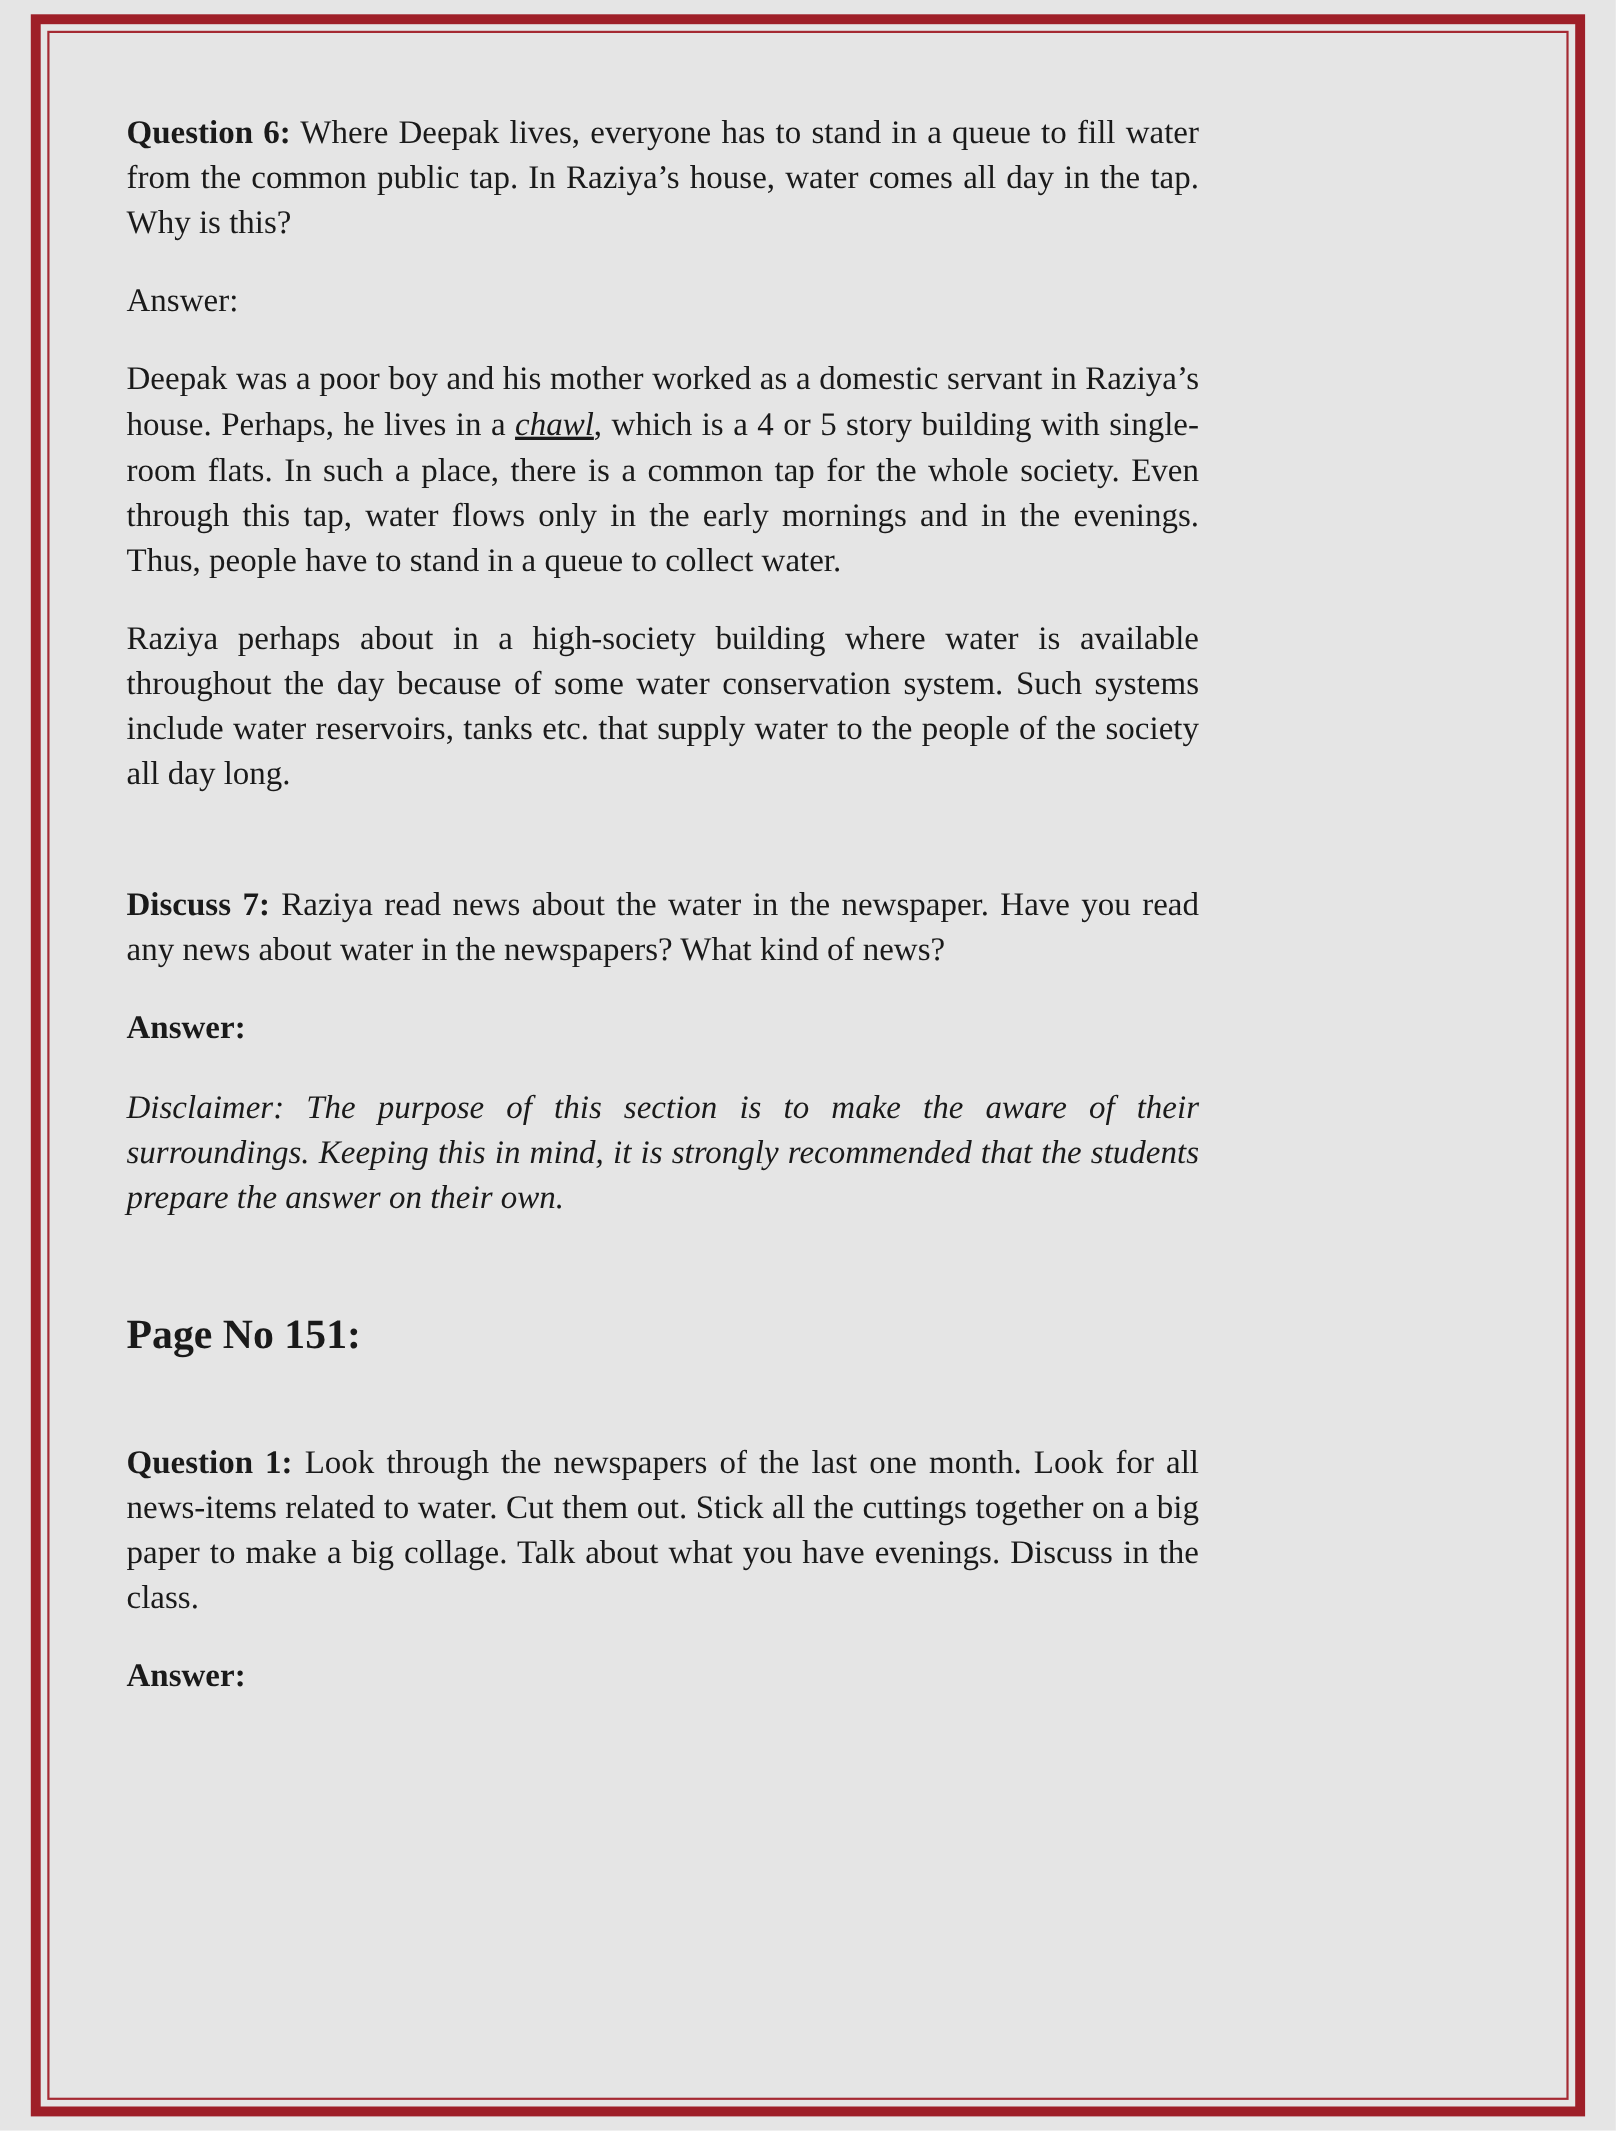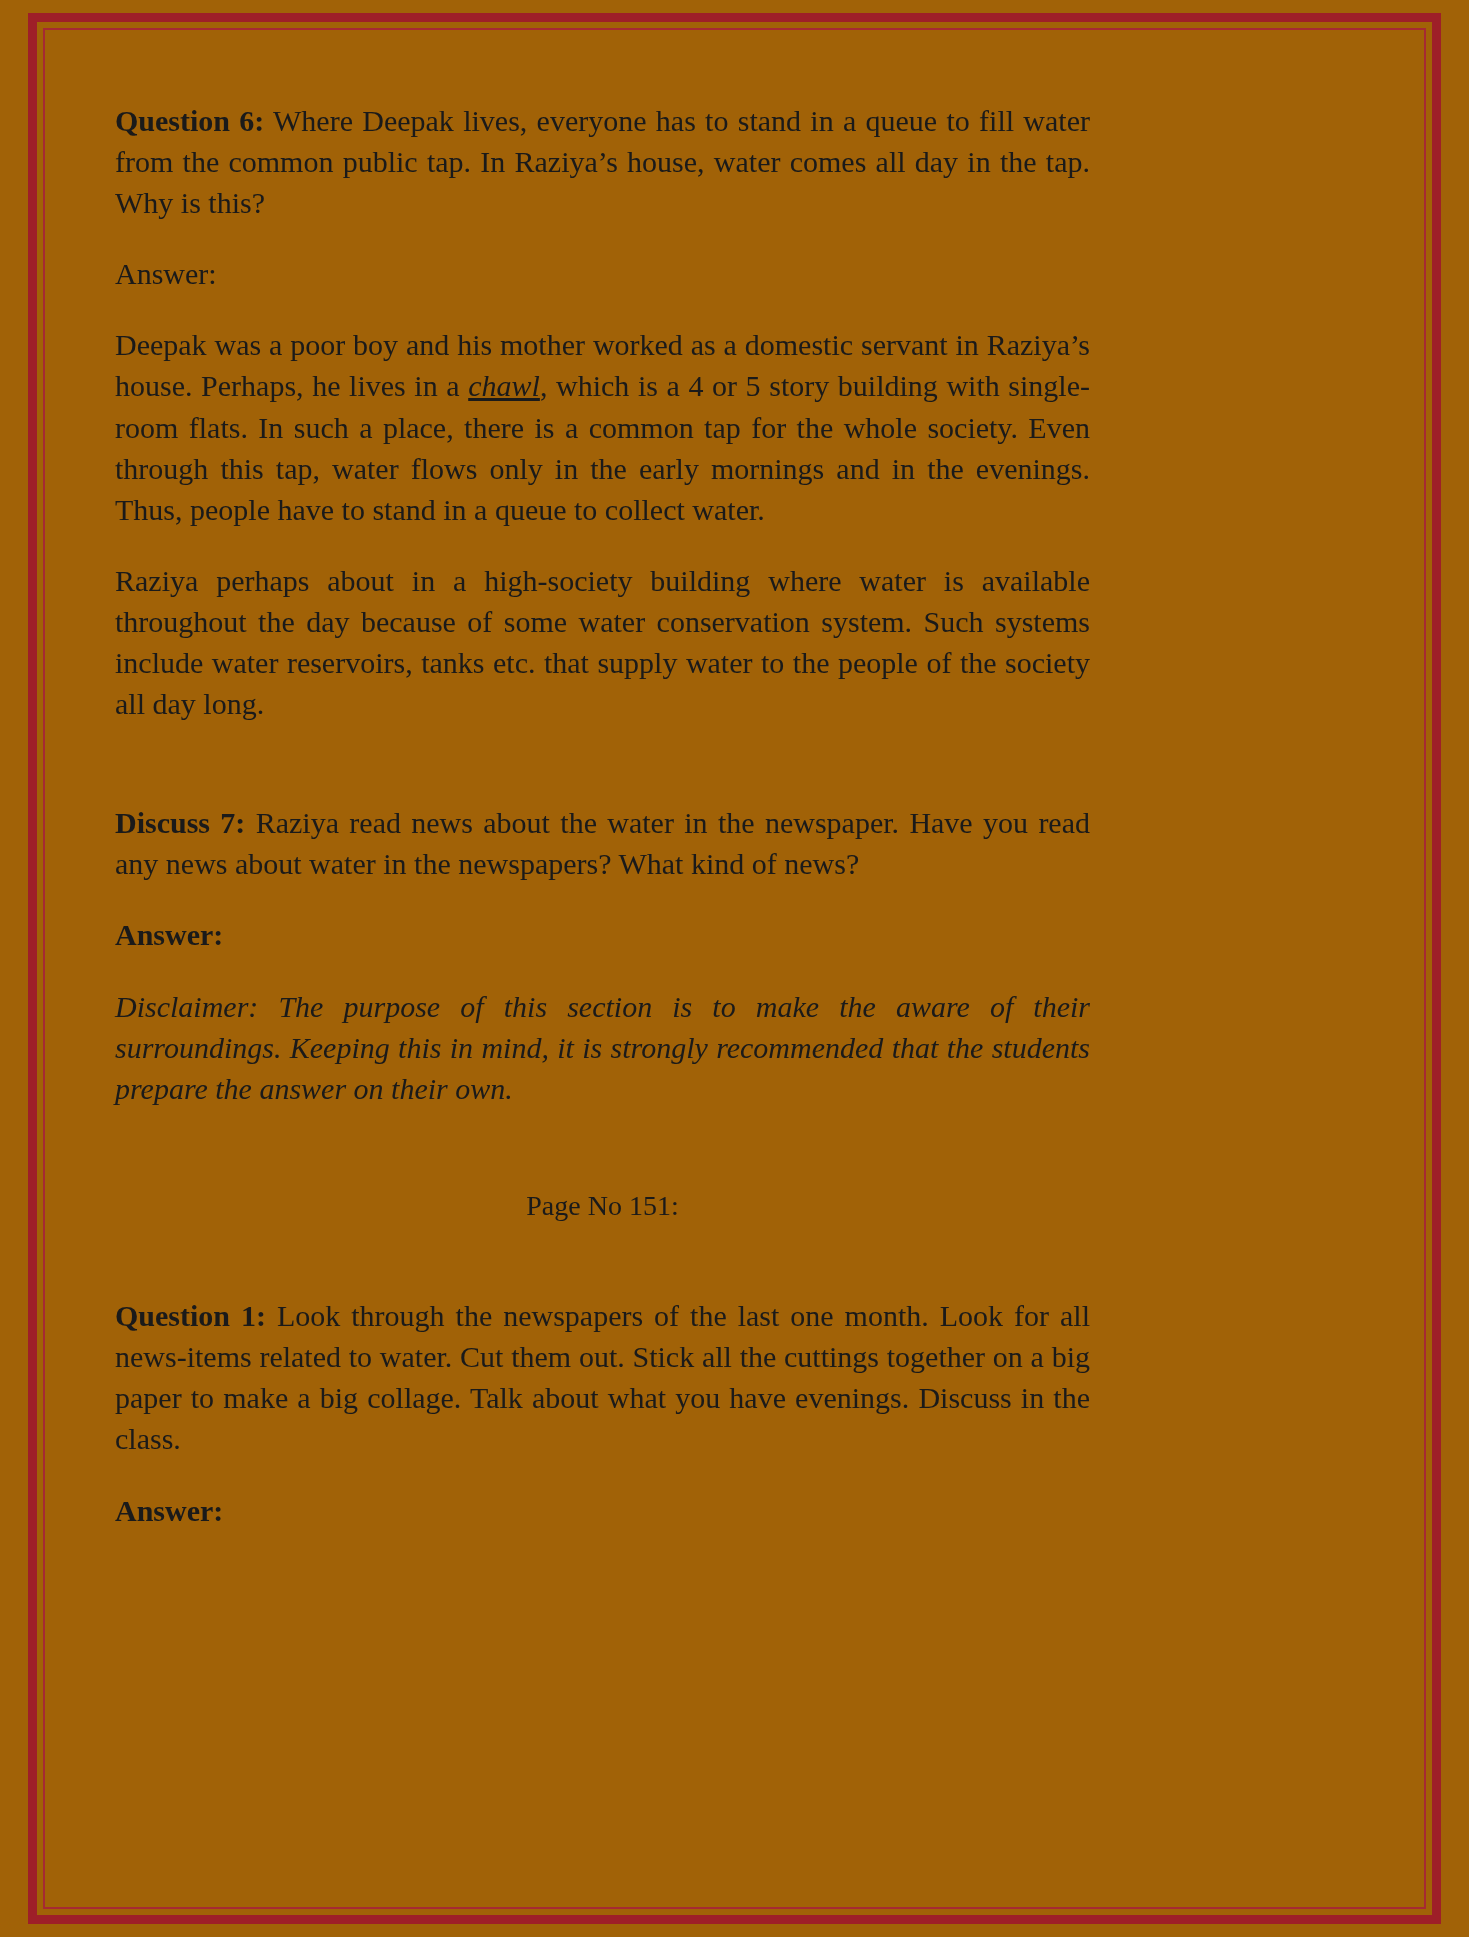--- a/index.html
+++ b/index.html
@@ -4,21 +4,21 @@
 <style>
   html, body {
     margin: 0;
     padding: 0;
     background: #ffffff;
   }
   .page {
     position: relative;
     width: 1469px;
     height: 1937px;
-    background: #a16207;
+    background: #e5e5e5;
     box-sizing: border-box;
     overflow: hidden;
   }
   
   .border-outer {
     position: absolute;
     left: 28px;
     top: 13px;
     right: 28px;
     bottom: 13px;
@@ -64,23 +64,22 @@
     text-decoration: underline;
   }
   .disclaimer-body {
     font-style: italic;
   }
   .disclaimer-label {
     font-style: italic;
     font-weight: normal;
   }
   .page-heading {
-    text-align: center;
-    font-weight: normal;
-    font-size: 28px;
+    font-weight: bold;
+    font-size: 38px;
     margin: 0 0 30px 0;
     line-height: 1.37;
   }
   .gap-large {
     height: 48px;
   }
   .gap-med {
     height: 40px;
   }
   .nojustify {

